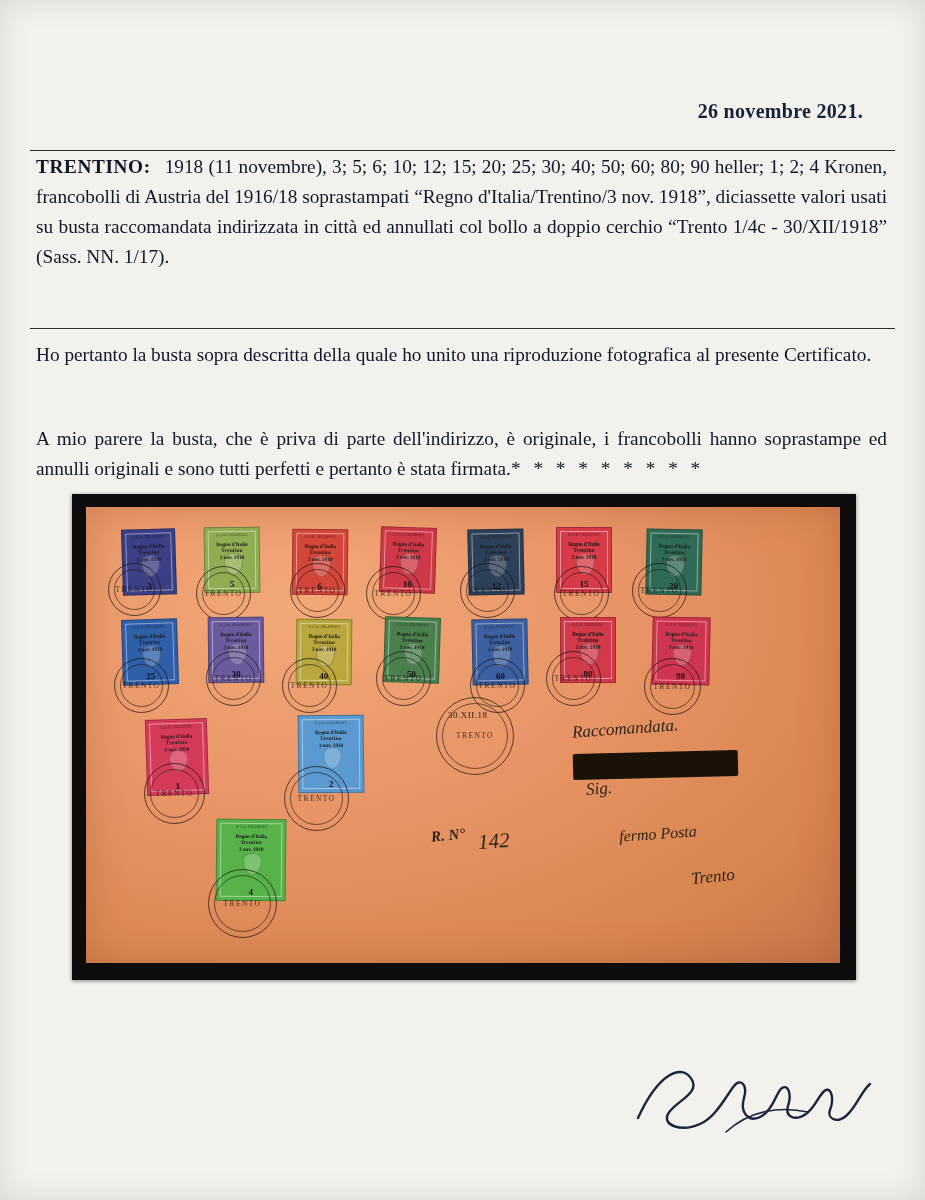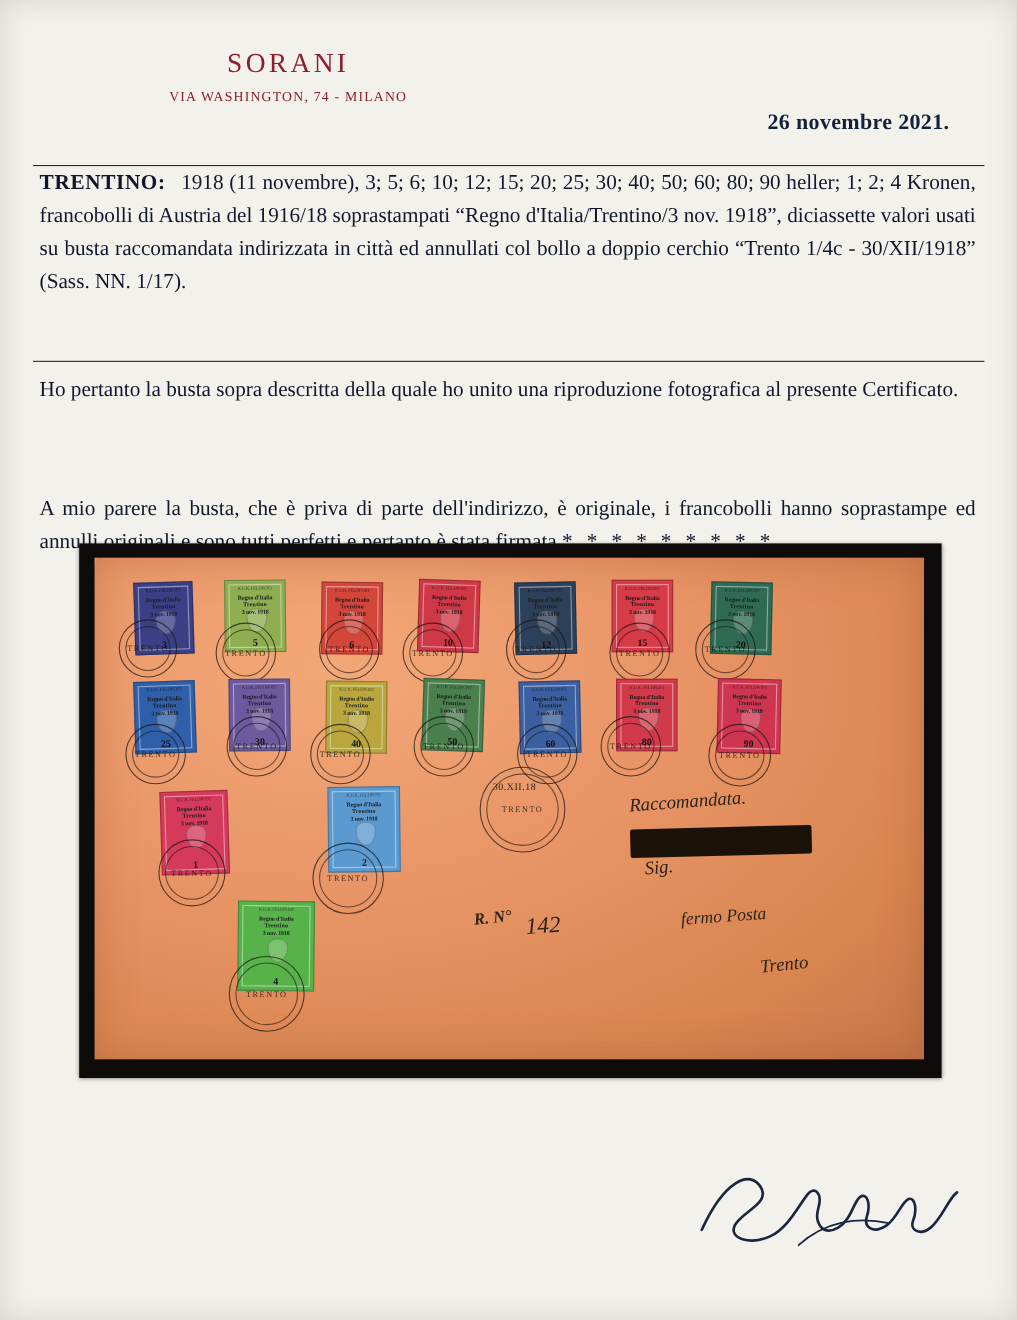--- a/index.html
+++ b/index.html
@@ -88,21 +88,20 @@
   .para-2 {
     top: 340px;
     font-size: 19.3px;
     line-height: 30px;
   }
   .para-3 {
     top: 424px;
     font-size: 19.3px;
     line-height: 30px;
     text-align: justify;
-    margin-top: 24px;
   }
   .stars { letter-spacing: 4px; }
 
   
   .photo {
     position: absolute;
     left: 72px;
     top: 494px;
     width: 784px;
     height: 486px;
@@ -229,24 +228,20 @@
     width: 250px;
     height: 110px;
   }
 </style>
 </head>
 <body>
 
 <div class="page">
   <div class="paper-edge"></div>
 
-  <div class="letterhead">
-    <div class="brand">SORANI</div>
-    <div class="addr">VIA WASHINGTON, 74 - MILANO</div>
-  </div>
 
   <div class="doc-date">26 novembre 2021.</div>
 
   <div class="rule rule-top"></div>
 
   <div class="body-block para-main">
     <span class="label">TRENTINO:</span><span class="lead-gap"></span><span>1918 (11 novembre), 3; 5; 6; 10; 12; 15; 20; 25; 30; 40; 50; 60; 80; 90 heller; 1; 2; 4 Kronen, francobolli di Austria del 1916/18 soprastampati “Regno d'Italia/Trentino/3 nov. 1918”, diciassette valori usati su busta raccomandata indirizzata in città ed annullati col bollo a doppio cerchio “Trento 1/4c - 30/XII/1918” (Sass. NN. 1/17).</span>
   </div>
 
   <div class="rule rule-mid"></div>

